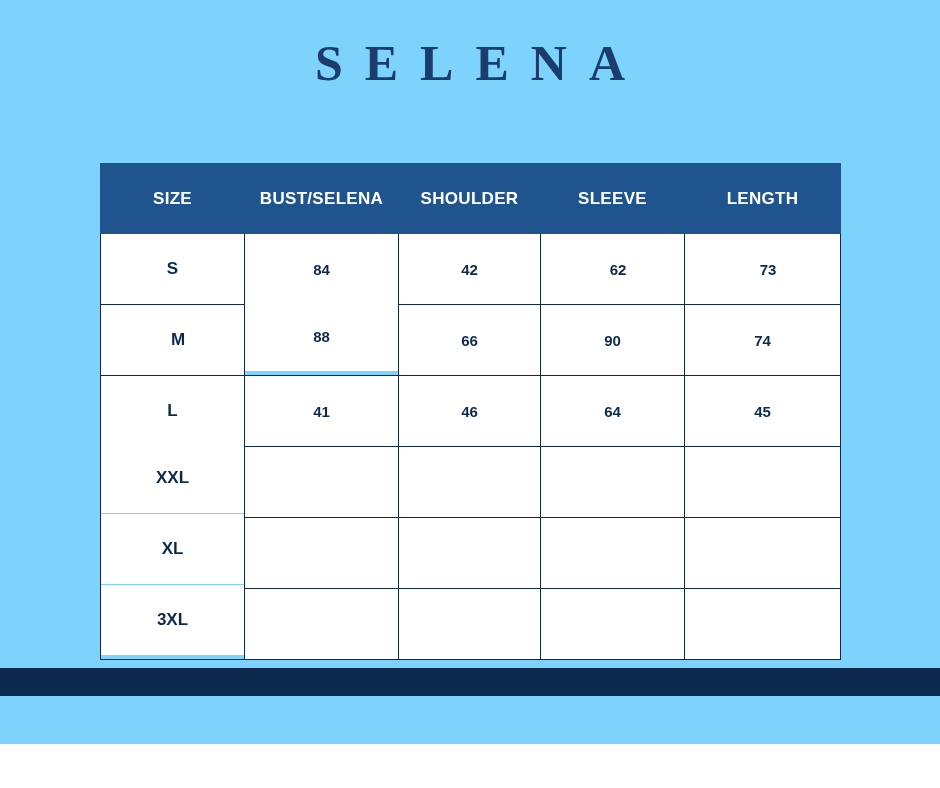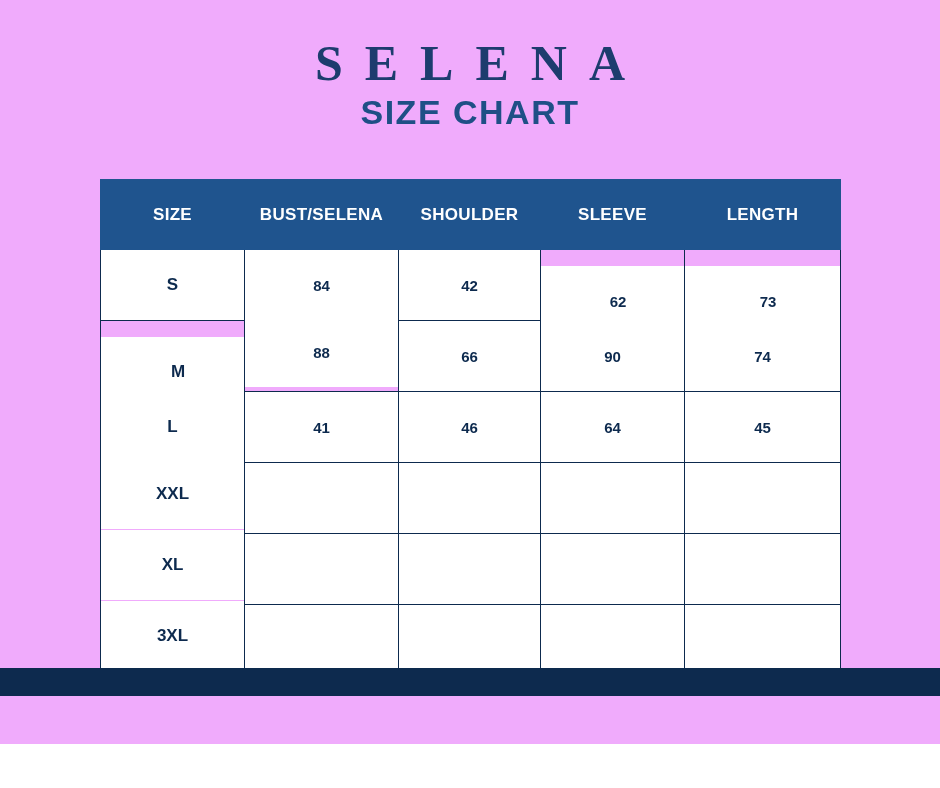--- a/index.html
+++ b/index.html
@@ -13,21 +13,21 @@
     font-family: "Liberation Sans", sans-serif;
     position: relative;
     overflow: hidden;
   }
 
   .page {
     position: absolute;
     left: 0; top: 0;
     width: 940px;
     height: 744px;
-    background: #f0abfc;
+    background: #7dd3fc;
   }
 
   .brand-title {
     position: absolute;
     left: 0;
     top: 36px;
     width: 940px;
     text-align: center;
     font-family: "Liberation Serif", serif;
     font-size: 50px;
@@ -50,21 +50,20 @@
     letter-spacing: 1.5px;
     color: #1f4f86;
     line-height: 1.2;
   }
 
   .table-wrap {
     position: absolute;
     left: 100px;
     top: 163px;
     width: 740px;
-    margin-top: 16px;
   }
 
   table.size-chart {
     border-collapse: collapse;
     width: 740px;
     table-layout: fixed;
   }
 
   table.size-chart th,
   table.size-chart td {
@@ -96,39 +95,38 @@
   }
 
   col.c-size   { width: 144px; }
   col.c-bust   { width: 154px; }
   col.c-should { width: 142px; }
   col.c-sleeve { width: 144px; }
   col.c-length { width: 156px; }
 
   
   .nudge-up   { position: relative; top: -4px; }
-  .nudge-down { position: relative; top: 16px; padding-left: 12px; }
+  .nudge-down { position: relative; top: 0; padding-left: 12px; }
 
   .bottom-bar {
     position: absolute;
     left: 0;
     bottom: 48px;
     width: 940px;
     height: 28px;
     background: #0d2a4e;
   }
 </style>
 </head>
 <body>
 
 <div class="page">
 
   <div class="brand-title">SELENA</div>
 
-  <div class="sub-title">SIZE CHART</div>
 
   <div class="table-wrap">
     <table class="size-chart">
       <colgroup>
         <col class="c-size">
         <col class="c-bust">
         <col class="c-should">
         <col class="c-sleeve">
         <col class="c-length">
       </colgroup>

